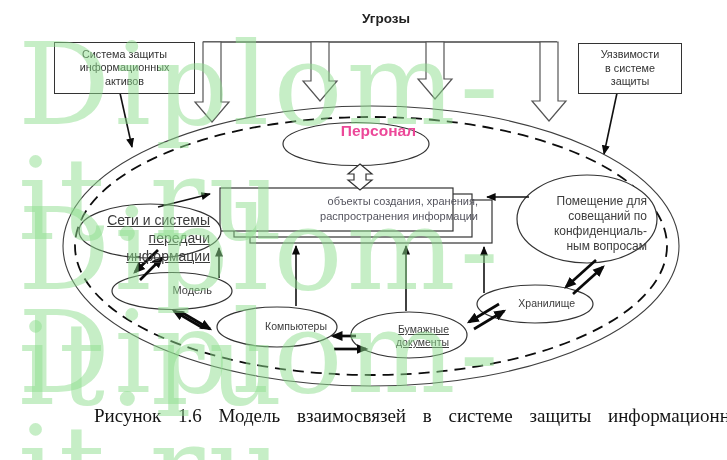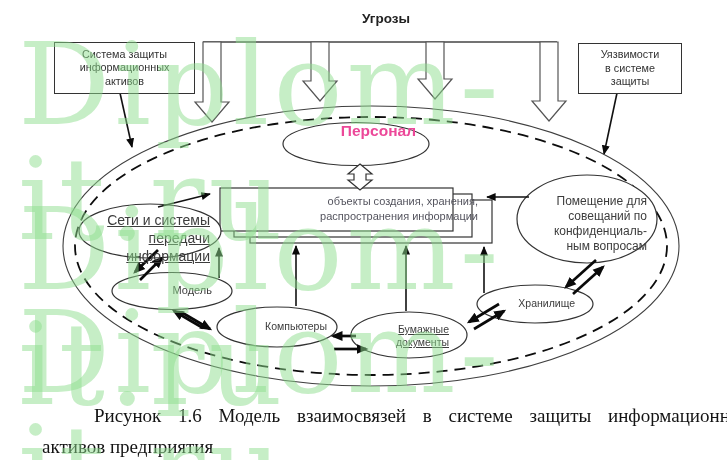--- a/index.html
+++ b/index.html
@@ -131,19 +131,18 @@
   <div class="label" id="lbl-computers">Компьютеры</div>
   <div class="label" id="lbl-paper">Бумажные
 документы</div>
   <div class="label" id="lbl-storage">Хранилище</div>
   <div class="label" id="lbl-meeting">Помещение для
 совещаний по
 конфиденциаль-
 ным вопросам</div>
 
   <div class="caption" id="caption-1">Рисунок 1.6 Модель взаимосвязей в системе защиты информационных</div>
-  <div class="caption" id="caption-2">активов предприятия</div>
 
   <div class="wm" style="top:27px">Diplom-it.ru</div>
   <div class="wm" style="top:192px">Diplom-it.ru</div>
   <div class="wm" style="top:295px">Diplom-it.ru</div>
 
 </div>
 
 </body></html>

